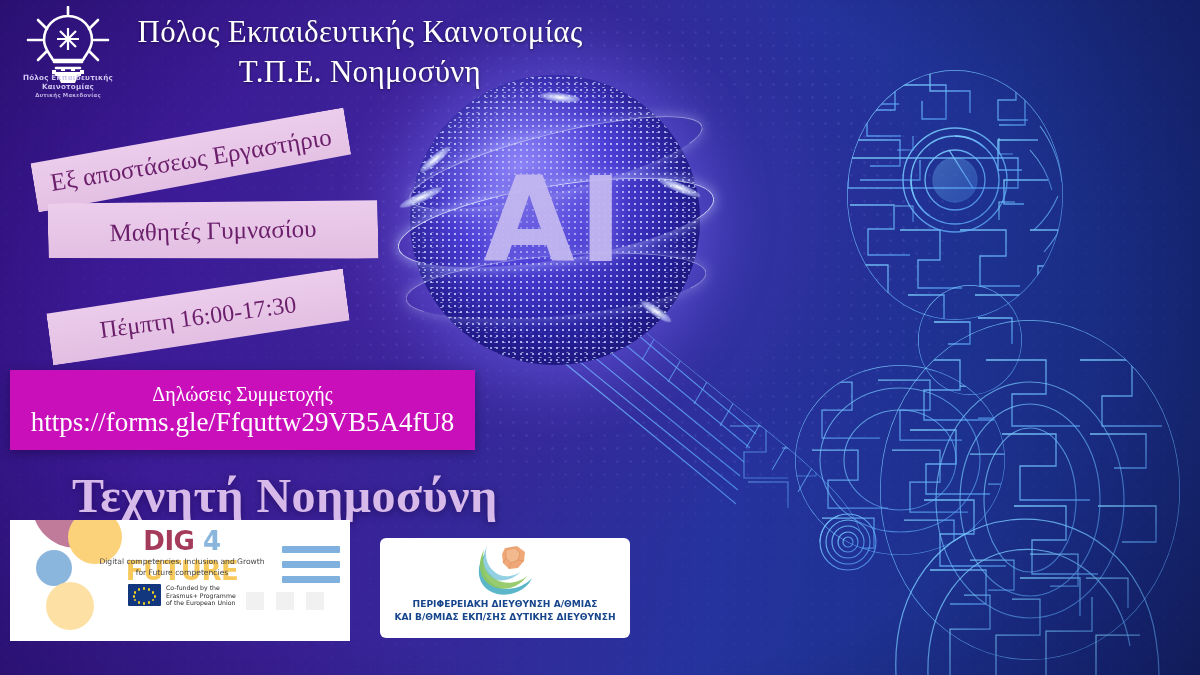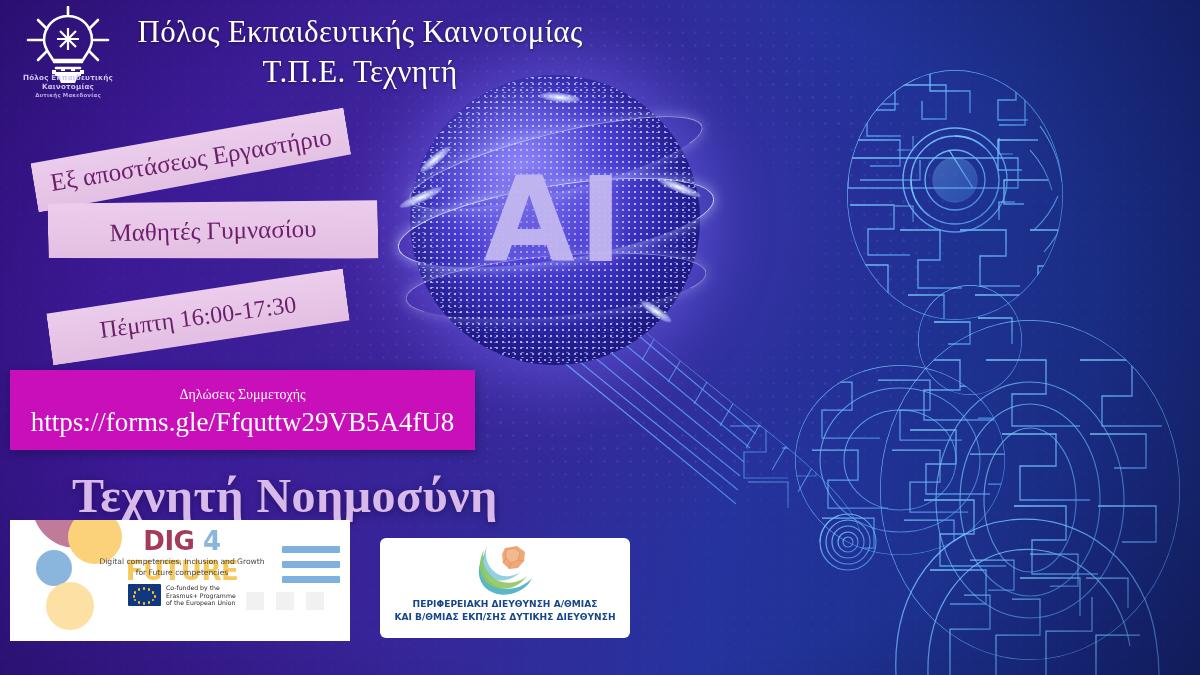--- a/index.html
+++ b/index.html
@@ -110,21 +110,21 @@
     clip-path:polygon(0 10%,100% 0,100% 90%,0 100%);
   }
 
   
   #urlbox{
     position:absolute;left:10px;top:370px;width:465px;height:80px;
     background:#c90fba;
     display:flex;flex-direction:column;align-items:center;justify-content:center;
     color:#ffffff;box-shadow:0 3px 10px rgba(20,0,50,.4);
   }
-  #urlbox .t1{font-size:14px;line-height:25px;}
+  #urlbox .t1{font-size:20px;line-height:25px;}
   #urlbox .t2{font-size:27px;line-height:31px;text-align:right;}
 
   
   #maintitle{
     position:absolute;left:72px;top:467px;
     color:#d7b9ea;font-size:48px;line-height:58px;letter-spacing:.5px;
     text-shadow:0 2px 8px rgba(20,0,60,.55);
     font-weight:bold;
   }
 
@@ -443,21 +443,21 @@
       </g>
     </svg>
     <div class="lbl">
       <span>Πόλος Εκπαιδευτικής Καινοτομίας</span>
       <small>Δυτικής Μακεδονίας</small>
     </div>
   </div>
 
   <div id="headtext" class="nosel">
     <span>Πόλος Εκπαιδευτικής Καινοτομίας</span>
-    <span class="l2">Τ.Π.Ε. Τεχνητή</span>
+    <span class="l2">Τ.Π.Ε. Νοημοσύνη</span>
   </div>
 
   <div class="banner" id="banner1">
     <span>Εξ αποστάσεως Εργαστήριο</span>
   </div>
   <div class="banner" id="banner2">
     <span>Μαθητές Γυμνασίου</span>
   </div>
   <div class="banner" id="banner3">
     <span>Πέμπτη 16:00-17:30</span>

